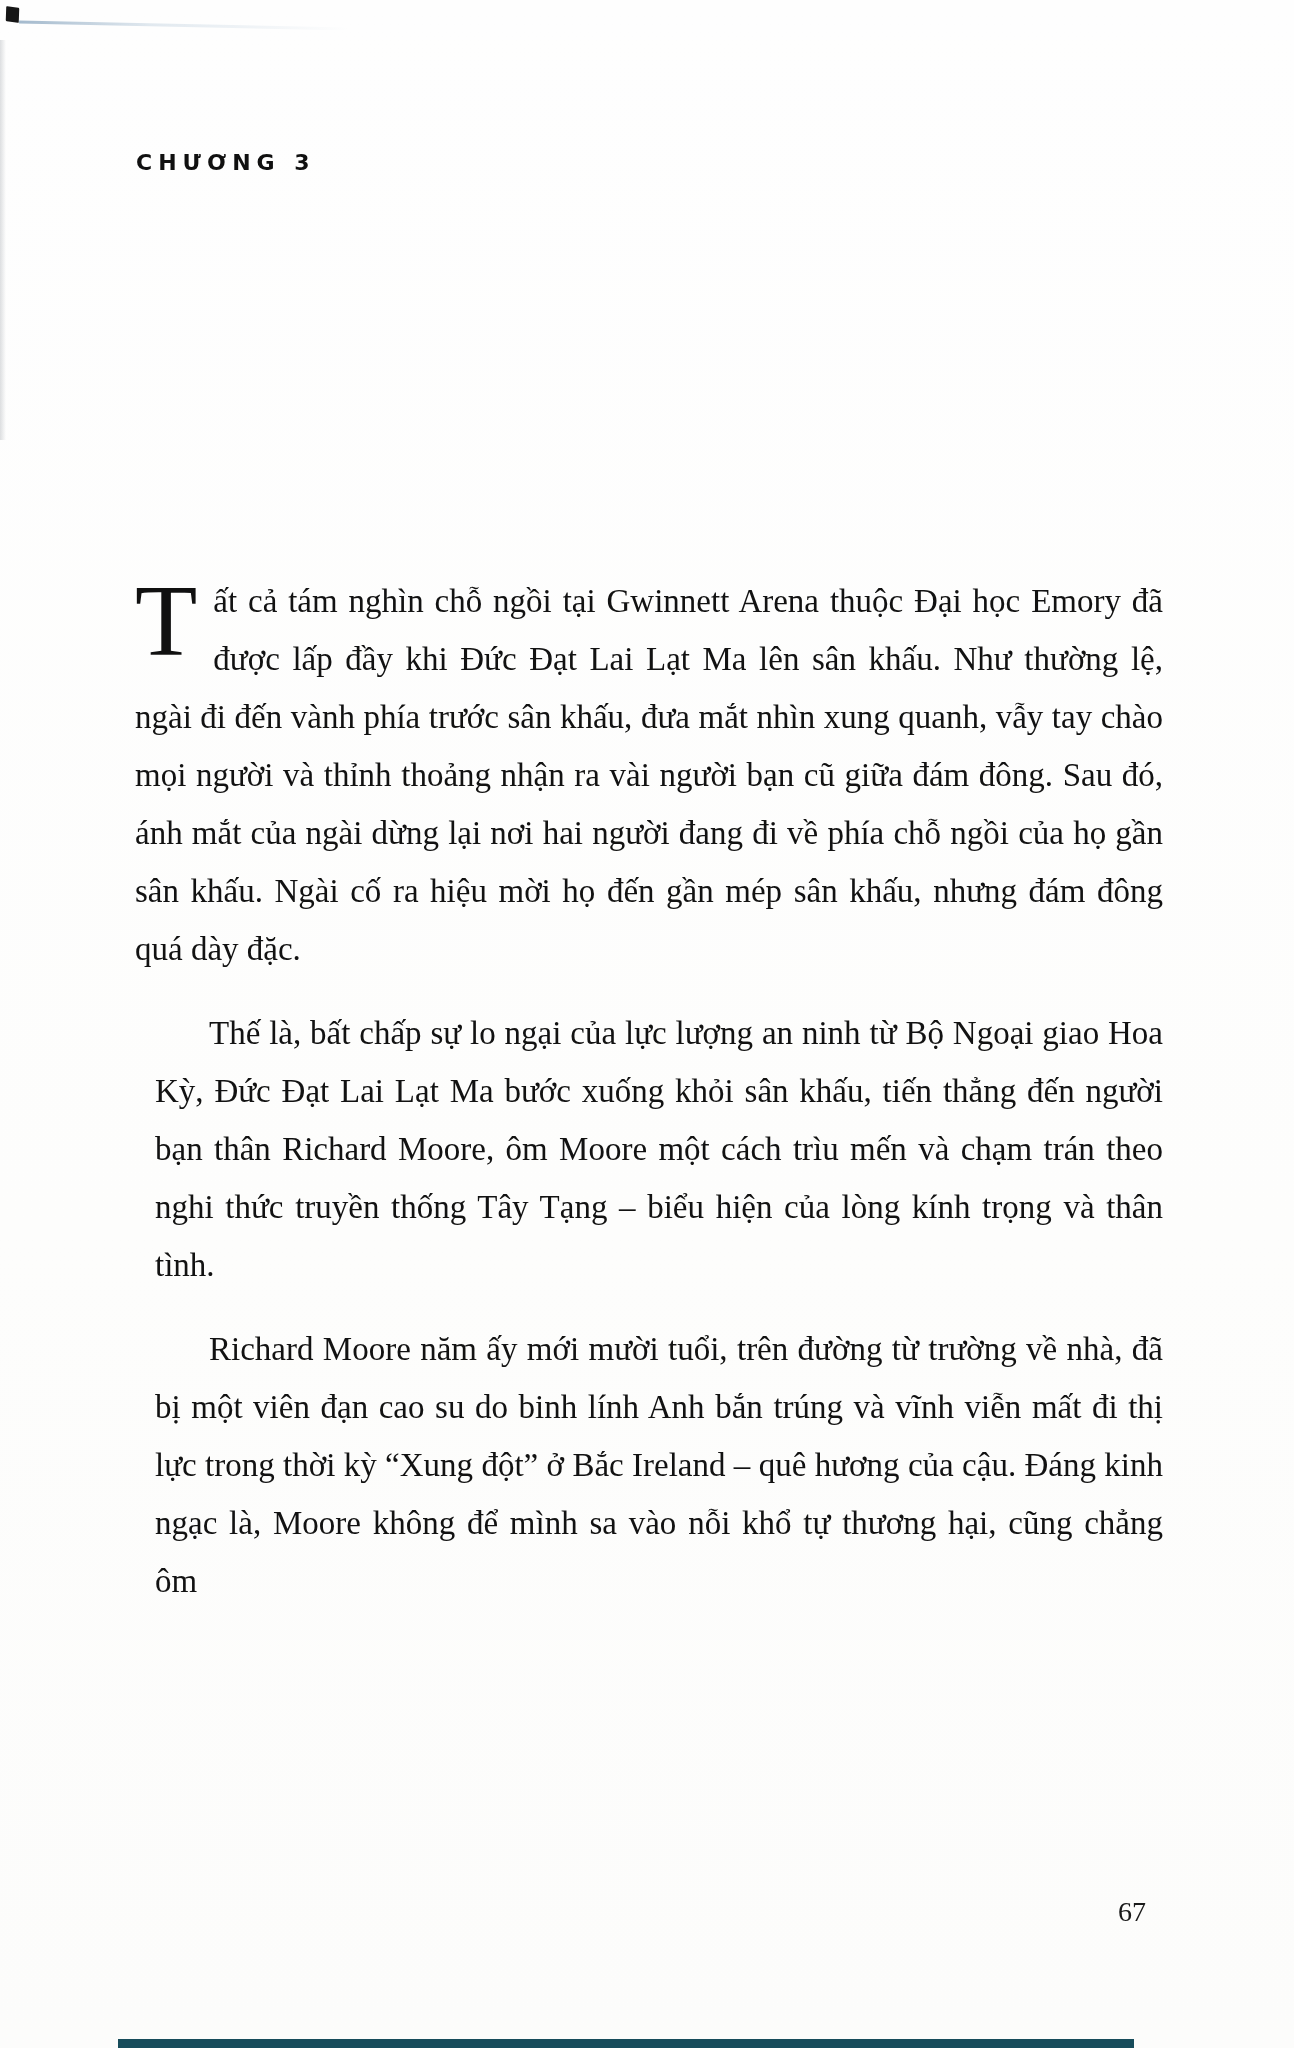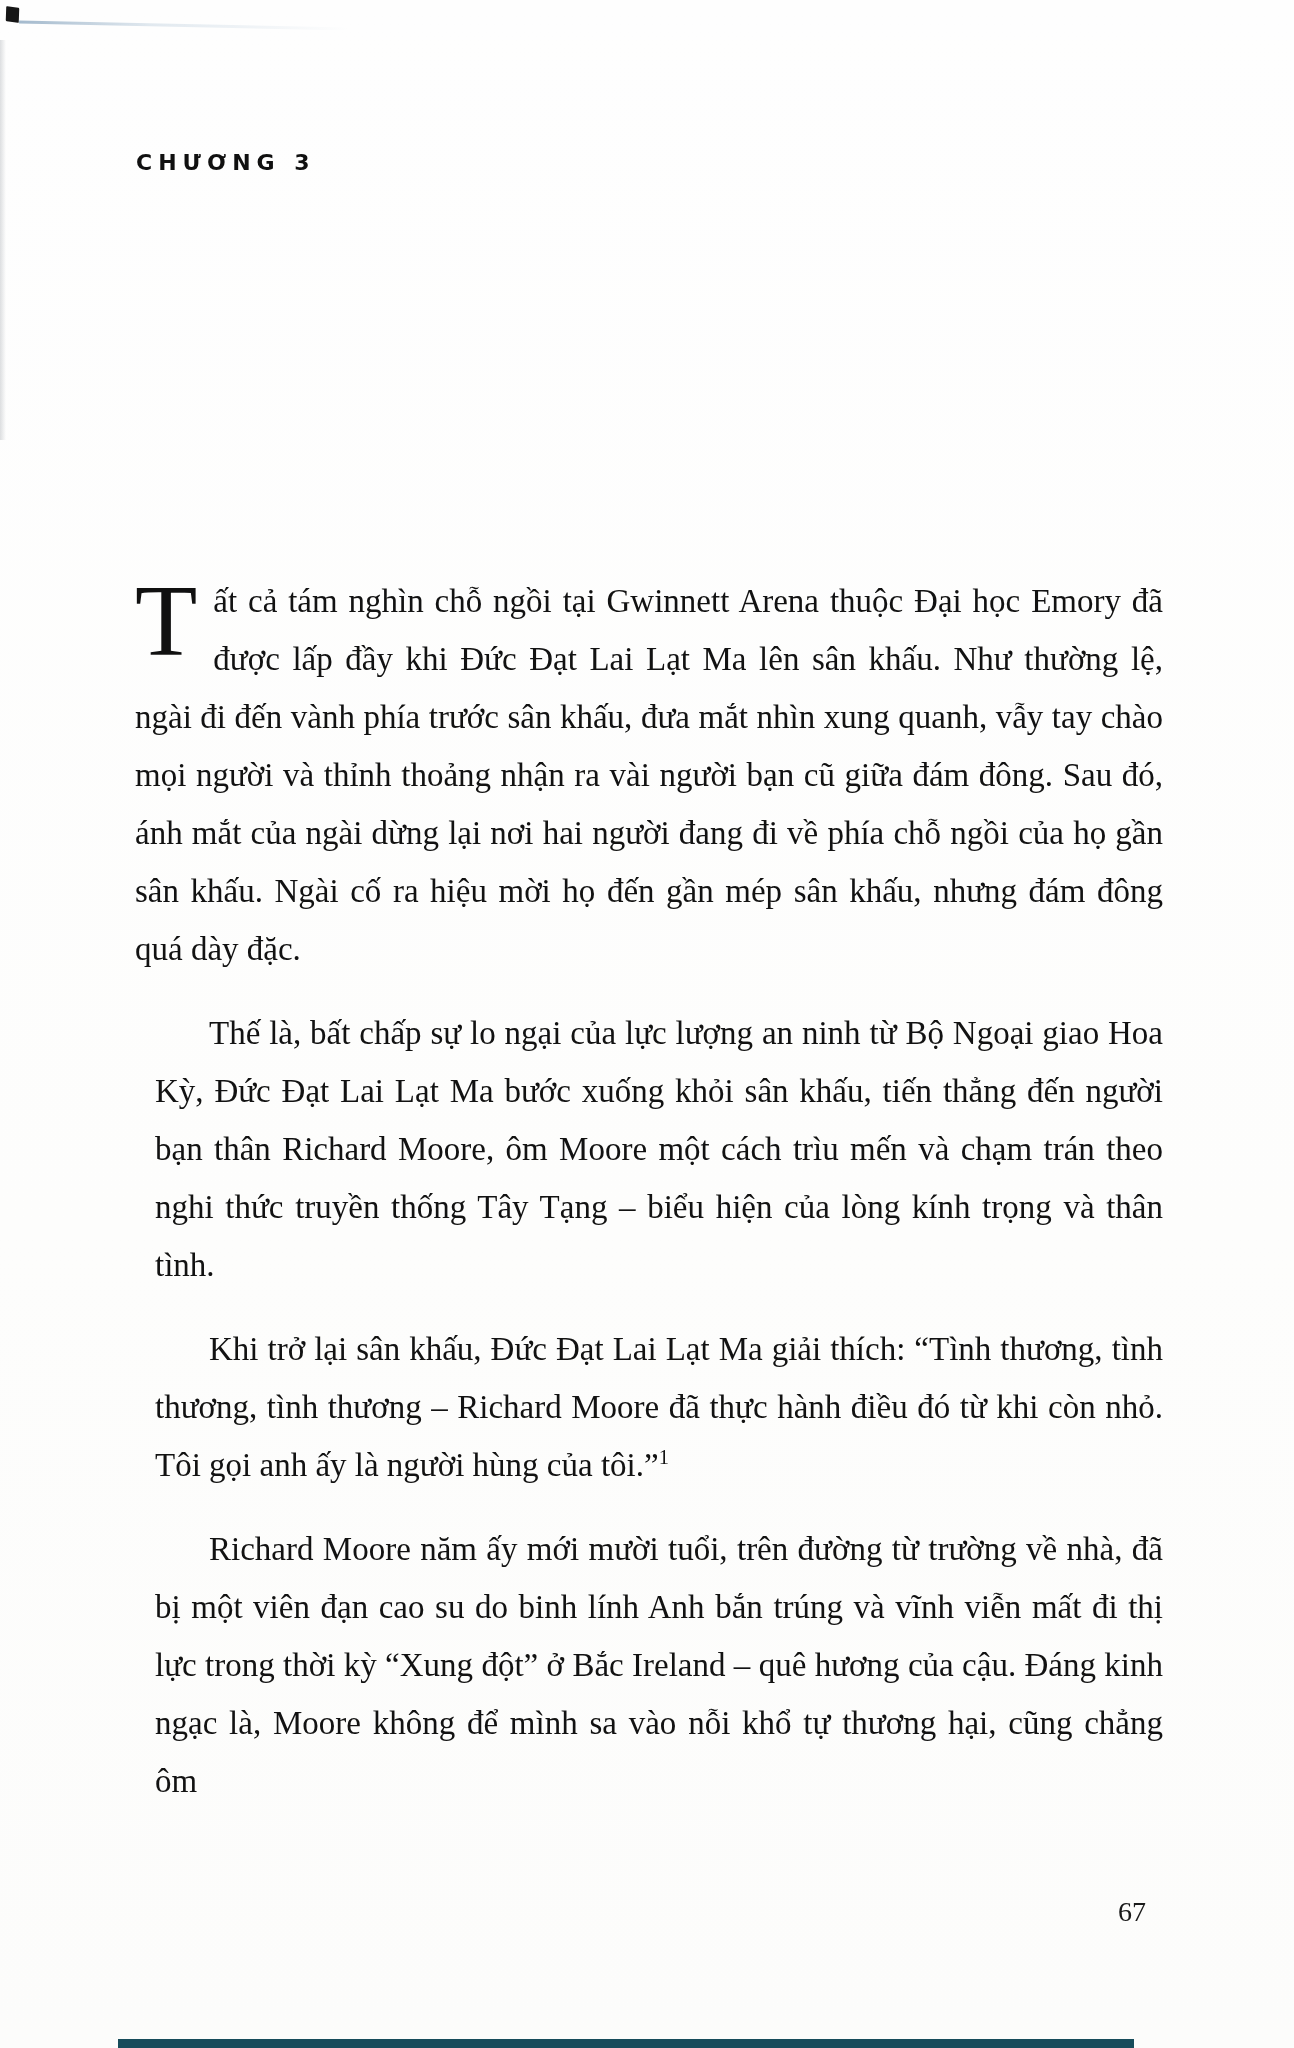--- a/index.html
+++ b/index.html
@@ -129,23 +129,20 @@
 
 
   <div class="body-text">
 
     <p class="para first">
       <span class="dropcap">T</span><span>ất cả tám nghìn chỗ ngồi tại Gwinnett Arena thuộc Đại học Emory đã được lấp đầy khi Đức Đạt Lai Lạt Ma lên sân khấu. Như thường lệ, ngài đi đến vành phía trước sân khấu, đưa mắt nhìn xung quanh, vẫy tay chào mọi người và thỉnh thoảng nhận ra vài người bạn cũ giữa đám đông. Sau đó, ánh mắt của ngài dừng lại nơi hai người đang đi về phía chỗ ngồi của họ gần sân khấu. Ngài cố ra hiệu mời họ đến gần mép sân khấu, nhưng đám đông quá dày đặc.</span>
     </p>
 
     <p class="para indent">Thế là, bất chấp sự lo ngại của lực lượng an ninh từ Bộ Ngoại giao Hoa Kỳ, Đức Đạt Lai Lạt Ma bước xuống khỏi sân khấu, tiến thẳng đến người bạn thân Richard Moore, ôm Moore một cách trìu mến và chạm trán theo nghi thức truyền thống Tây Tạng – biểu hiện của lòng kính trọng và thân tình.</p>
 
-    <p class="para indent">
-      <span>Khi trở lại sân khấu, Đức Đạt Lai Lạt Ma giải thích: “Tình thương, tình thương, tình thương – Richard Moore đã thực hành điều đó từ khi còn nhỏ. Tôi gọi anh ấy là người hùng của tôi.”</span><sup class="footnote">1</sup>
-    </p>
 
     <p class="para indent">Richard Moore năm ấy mới mười tuổi, trên đường từ trường về nhà, đã bị một viên đạn cao su do binh lính Anh bắn trúng và vĩnh viễn mất đi thị lực trong thời kỳ “Xung đột” ở Bắc Ireland – quê hương của cậu. Đáng kinh ngạc là, Moore không để mình sa vào nỗi khổ tự thương hại, cũng chẳng ôm</p>
 
   </div>
 
   <div class="page-number">67</div>
 
   <div class="bottom-bar"></div>
 
 </div>

